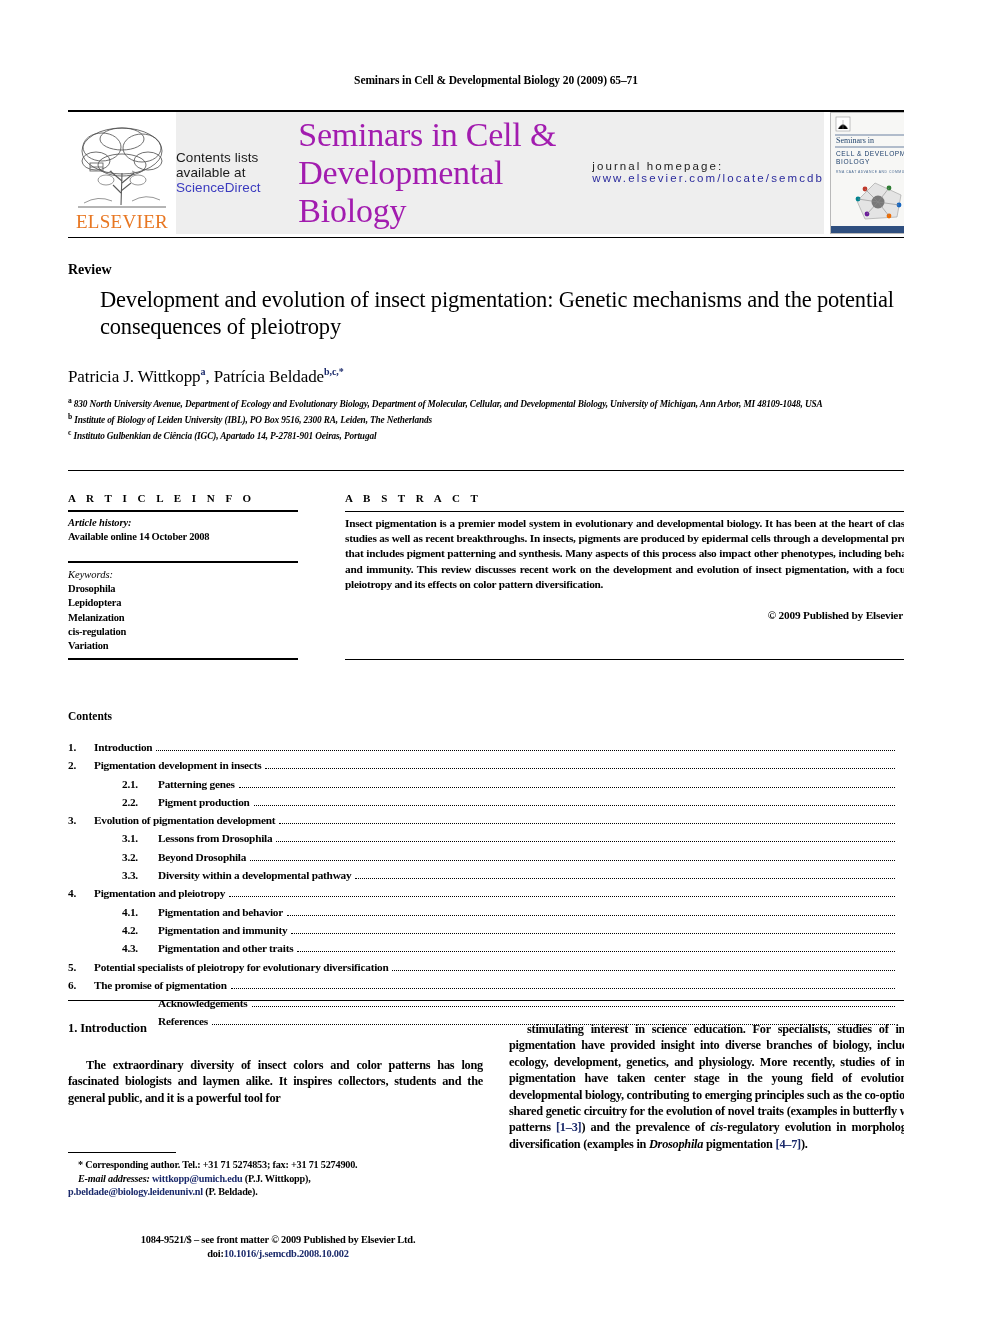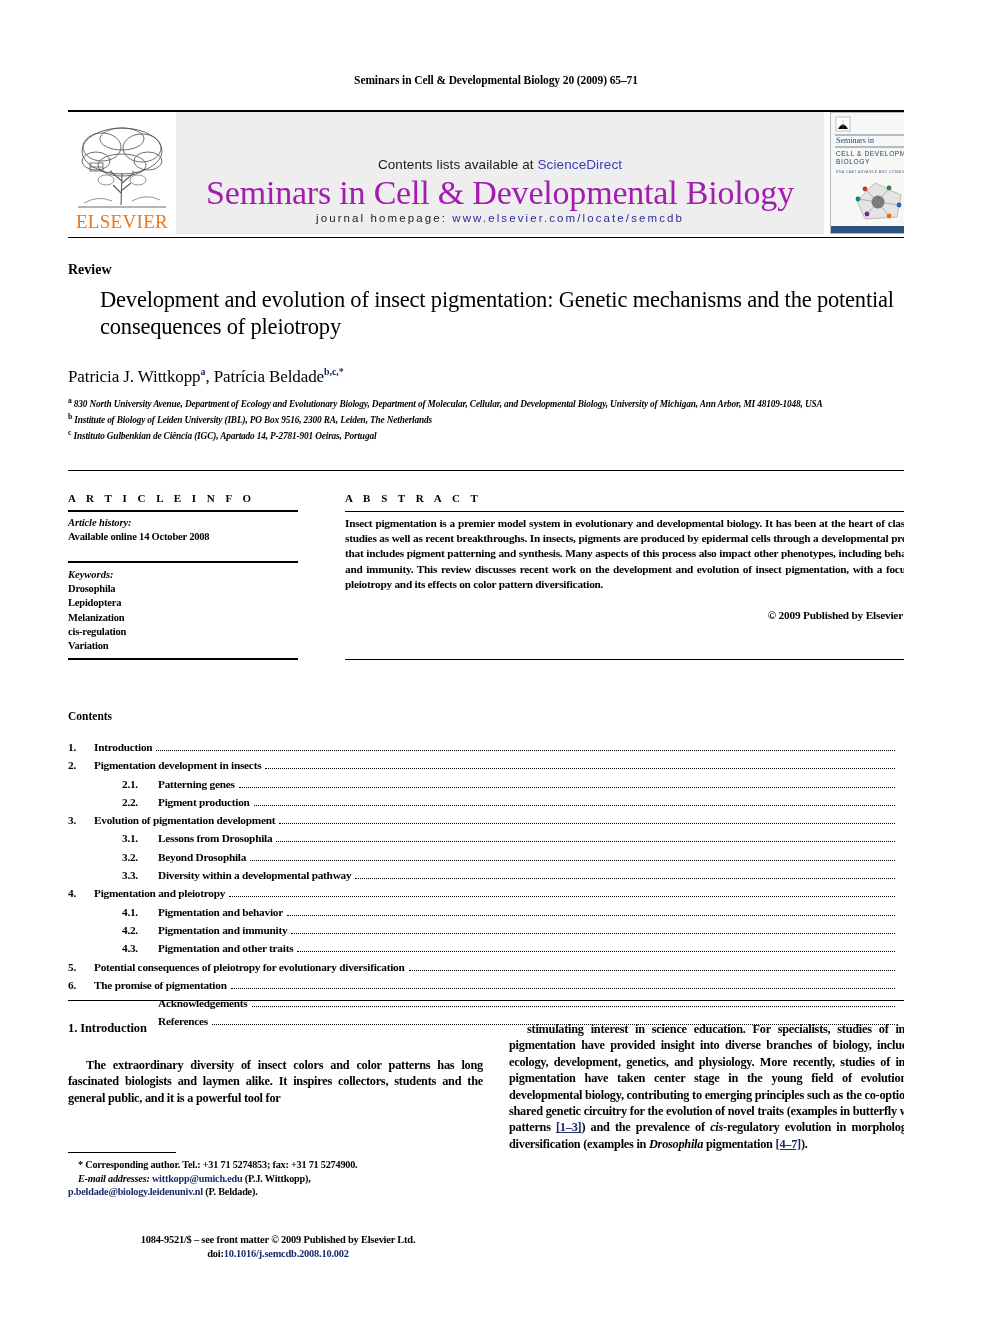--- a/index.html
+++ b/index.html
@@ -32,21 +32,21 @@
     display:flex;flex-direction:column;align-items:center;justify-content:flex-end;
     padding-bottom:2px;box-sizing:border-box;
   }
   .tree-wrap{width:92px;height:88px;margin-top:3px;}
   .elsevier-word{
     color:#E87722;font-family:"Liberation Serif",serif;
     font-size:19px;letter-spacing:0.3px;line-height:21px;font-weight:400;
   }
   .masthead-center{
     flex:1 1 auto;background:#eeeeee;
-    display:flex;flex-direction:column;align-items:center;justify-content:flex-end;
+    display:flex;flex-direction:row;align-items:center;justify-content:flex-end;
     padding:8px 0 10px 0;box-sizing:border-box;
   }
   .contents-line{
     font-family:"Liberation Sans",sans-serif;font-size:13.5px;color:#1a1a1a;
     letter-spacing:0.1px;
   }
   .contents-line .sd{color:#3b3bbf;}
   .journal-name{
     font-family:"Liberation Serif",serif;font-size:34px;color:#a21caf;
     letter-spacing:-0.2px;margin-top:2px;
@@ -85,21 +85,21 @@
   
   .rule-thick{position:absolute;height:2px;background:#000;}
   .colhead{
     position:absolute;font-size:11px;font-weight:bold;letter-spacing:4px;
     font-family:"Liberation Serif",serif;
   }
   .info-col{position:absolute;left:68px;top:516px;width:230px;font-size:10.5px;line-height:14px;}
   .info-sub{font-style:italic;font-weight:bold;letter-spacing:-0.1px;}
   .info-text{font-weight:bold;letter-spacing:-0.2px;}
   .kw-block{position:absolute;left:68px;top:568px;width:230px;font-size:10.5px;line-height:14.2px;}
-  .kw-title{font-style:italic;font-weight:bold;}
+  .kw-title{font-style:italic;font-weight:normal;}
   .kw-item{font-weight:bold;letter-spacing:-0.2px;}
 
   .abs-col{
     position:absolute;left:345px;top:516px;width:580px;
     font-size:11.3px;line-height:15.2px;text-align:justify;font-weight:bold;
     letter-spacing:-0.25px;
   }
   .abs-copy{
     position:absolute;left:345px;top:609px;width:580px;text-align:right;
     font-size:11.3px;font-weight:bold;letter-spacing:-0.2px;
@@ -124,21 +124,21 @@
   
   .sec-head{
     position:absolute;font-size:12.5px;font-weight:bold;letter-spacing:-0.1px;
   }
   .bodycol{
     position:absolute;font-size:12.3px;line-height:16.4px;text-align:justify;
     font-weight:bold;letter-spacing:-0.25px;
   }
   .bodycol p{margin:0;text-indent:18px;}
   .bodycol i{font-style:italic;}
-  .ref{color:#1b2a6b;text-decoration:underline;}
+  .ref{color:#1b2a6b;}
 
   
   .foot-rule{position:absolute;left:68px;top:1152px;width:108px;height:1.4px;background:#000;}
   .footnotes{
     position:absolute;left:68px;top:1158px;width:400px;
     font-size:10.2px;line-height:13.6px;font-weight:bold;letter-spacing:-0.2px;
   }
   .footnotes .ital{font-style:italic;}
   .mail{color:#1b2a6b;}
   .issn{
@@ -380,21 +380,21 @@
       <div class="toc-row">
         <span class="toc-num"></span>
         <span class="toc-indent"></span>
         <span class="toc-sub">4.3.</span>
         <span class="toc-label">Pigmentation and other traits</span>
         <span class="toc-dots"></span>
         <span class="toc-page">69</span>
       </div>
       <div class="toc-row">
         <span class="toc-num">5.</span>
-        <span class="toc-label">Potential consequences of pleiotropy for evolutionary diversification</span>
+        <span class="toc-label">Potential specialists of pleiotropy for evolutionary diversification</span>
         <span class="toc-dots"></span>
         <span class="toc-page">69</span>
       </div>
       <div class="toc-row">
         <span class="toc-num">6.</span>
         <span class="toc-label">The promise of pigmentation</span>
         <span class="toc-dots"></span>
         <span class="toc-page">69</span>
       </div>
       <div class="toc-row">

